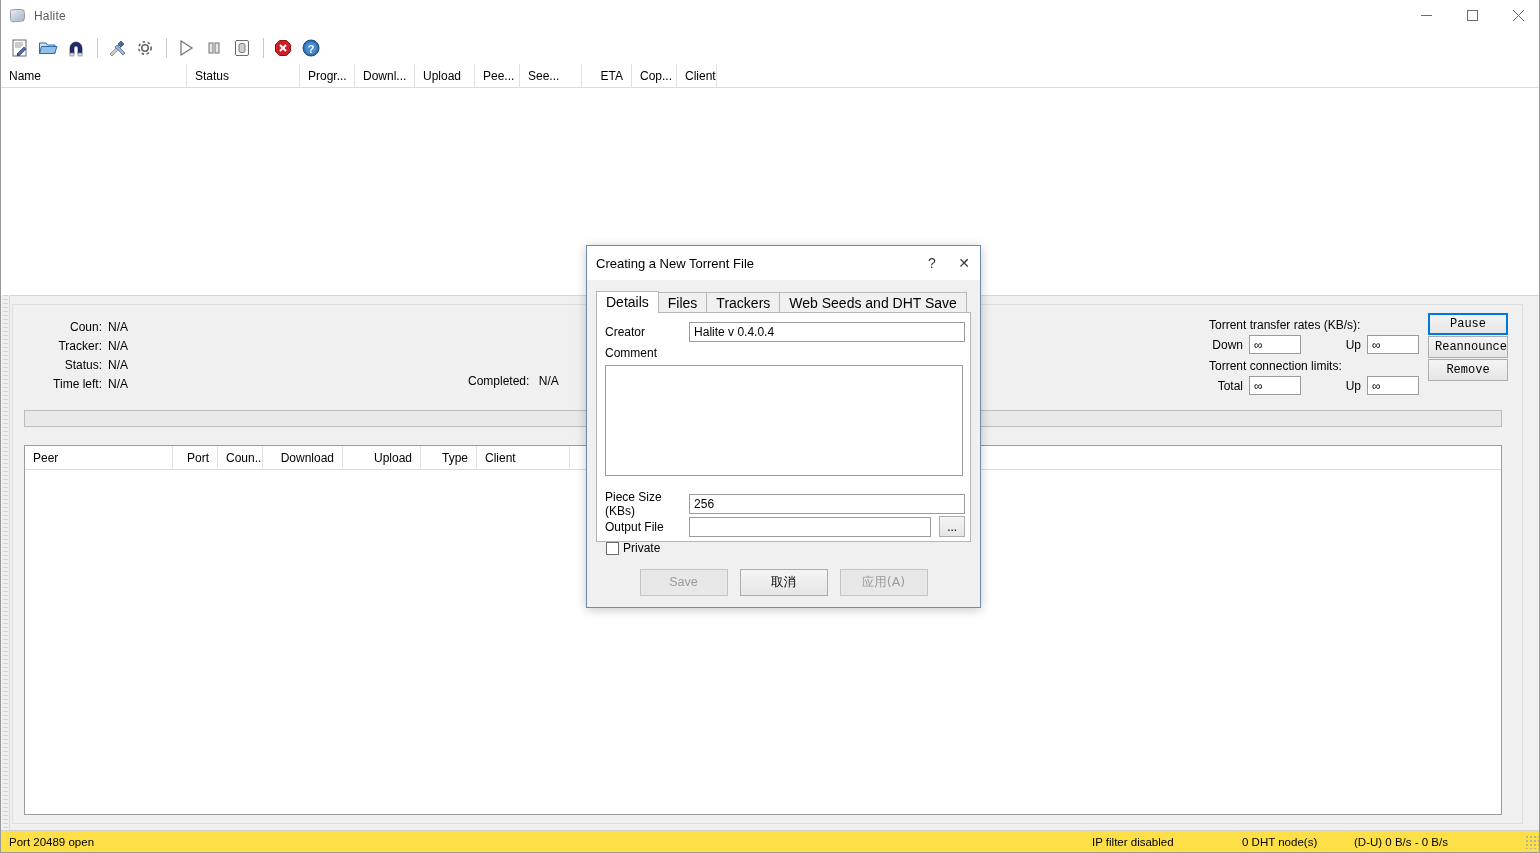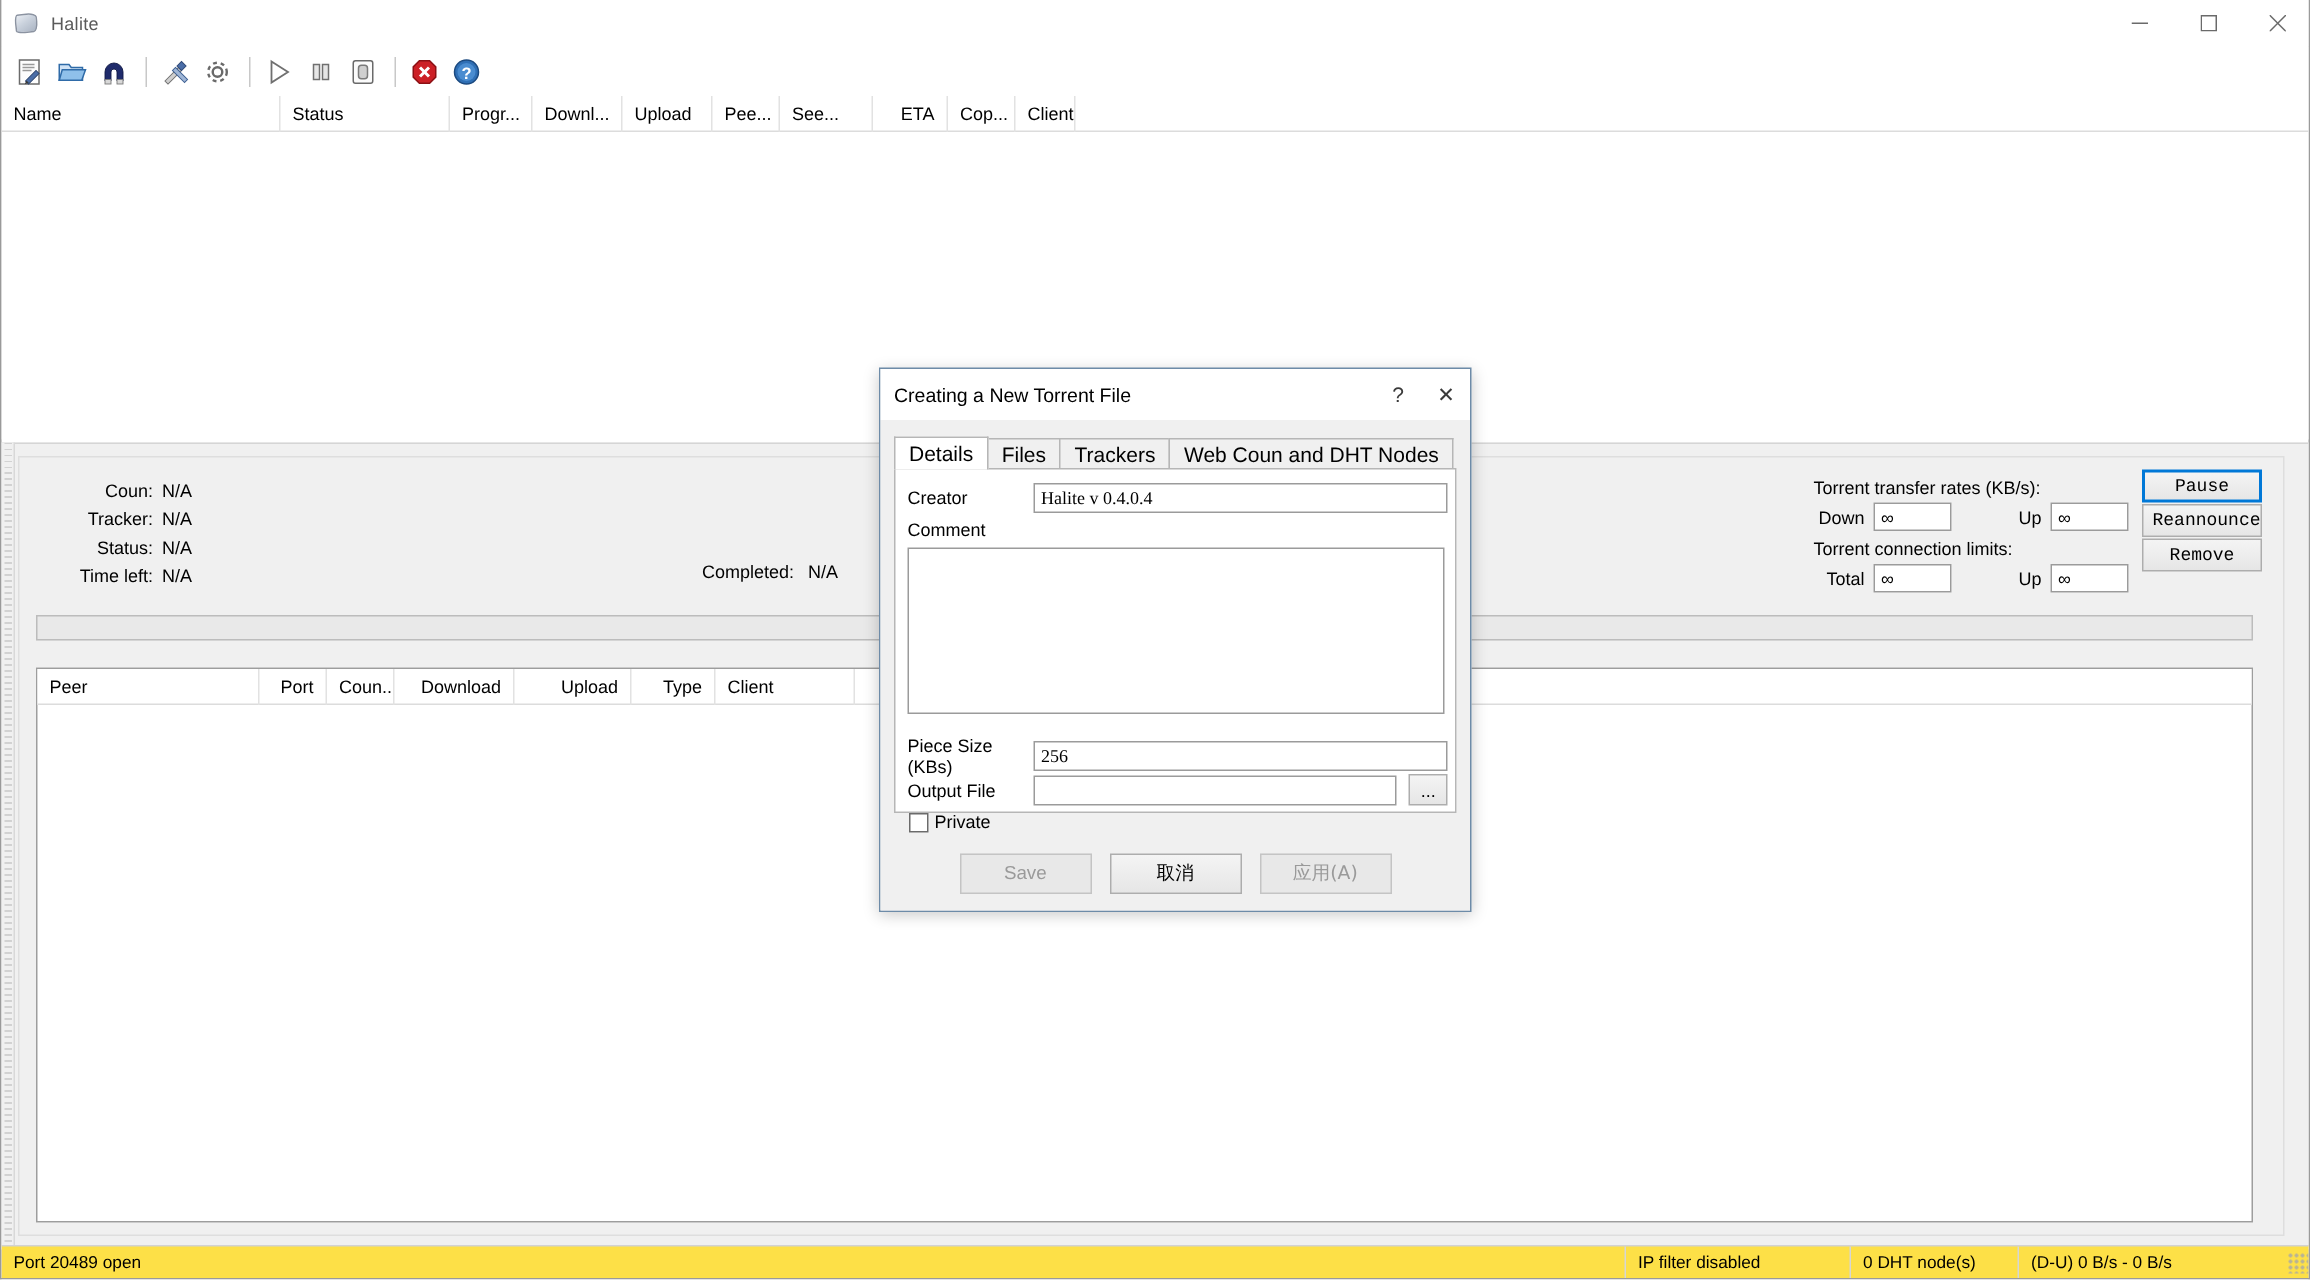--- a/index.html
+++ b/index.html
@@ -316,21 +316,21 @@
   }
 
   .frow { display: flex; align-items: center; margin: 0; }
   .flabel { font-size: 12px; }
   .finput {
     border: 1px solid #9b9b9b;
     background: #ffffff;
     height: 20px;
     font-size: 12px; line-height: 18px;
     padding: 0 4px;
-    font-family: Liberation Serif, serif;
+    font-family: Liberation Sans, sans-serif;
     color: #000;
   }
   .ftextarea {
     border: 1px solid #9b9b9b;
     background: #ffffff;
   }
 
   .browse-btn {
     width: 26px; height: 21px;
     background: linear-gradient(#f4f4f4,#e6e6e6);
@@ -581,21 +581,21 @@
         <div class="dlg-btn x">✕</div>
       </div>
     </div>
 
     <div class="dlg-body">
 
       <div class="tabs">
         <div class="tab active">Details</div>
         <div class="tab">Files</div>
         <div class="tab">Trackers</div>
-        <div class="tab">Web Coun and DHT Nodes</div>
+        <div class="tab">Web Seeds and DHT Save</div>
       </div>
 
       <div class="tabpane">
 
         <div class="frow" style="position:absolute; left:8px; top:9px; width:360px;">
           <span class="flabel" style="width:85px">Creator</span>
           <input class="finput" style="width: 279px;" value="Halite v 0.4.0.4">
         </div>
 
         <div style="position:absolute; left:8px; top:33px;" class="flabel">Comment</div>

